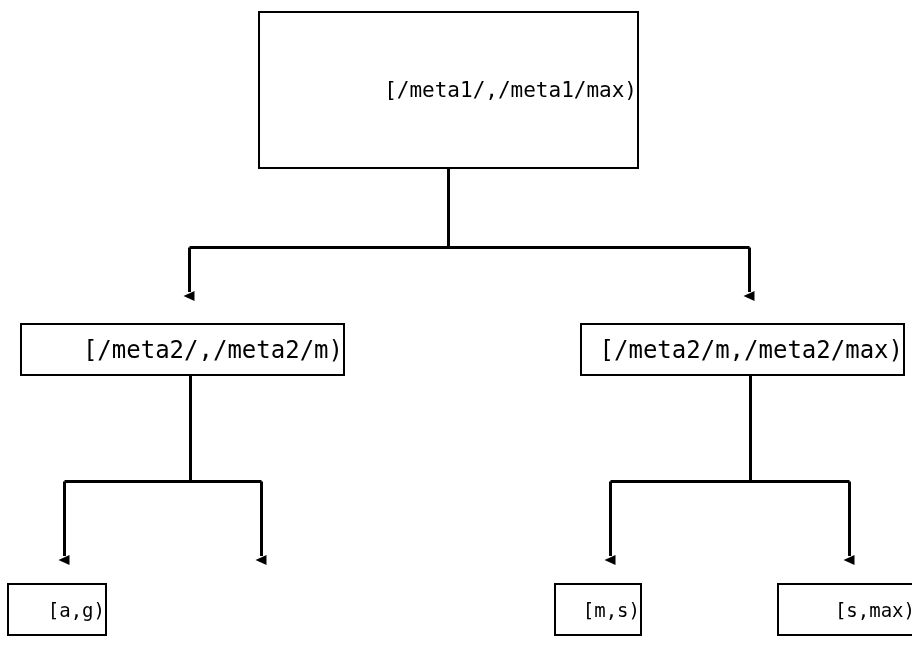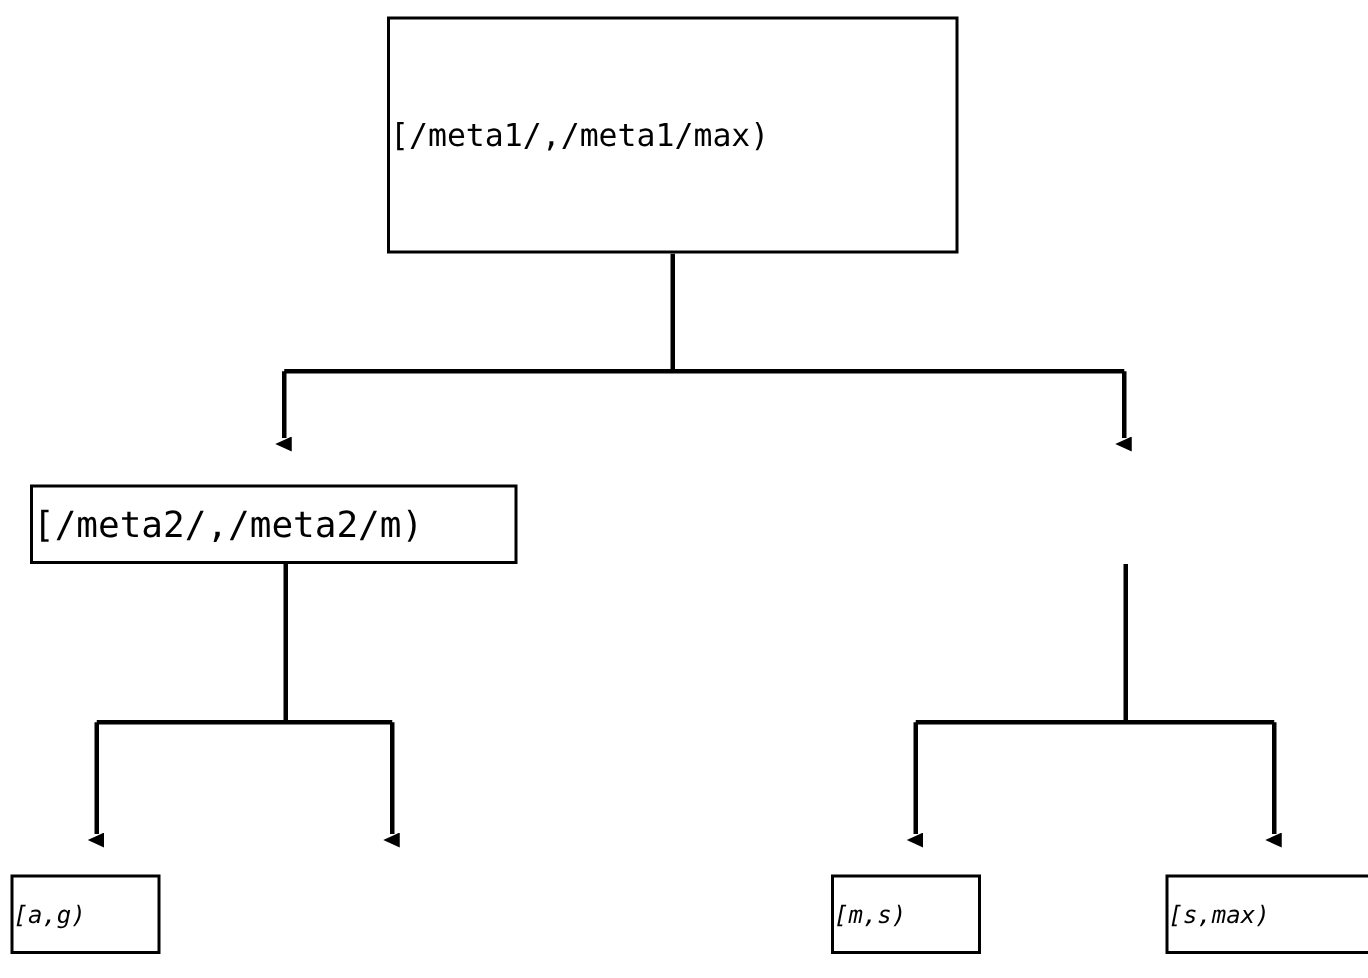--- a/index.html
+++ b/index.html
@@ -22,34 +22,34 @@
     width: 912px;
     height: 652px;
   }
   .node-box {
     position: absolute;
     box-sizing: border-box;
     border: 2px solid #000000;
     background: #ffffff;
     display: flex;
     align-items: center;
-    justify-content: flex-start;
+    justify-content: flex-end;
     color: #000000;
     font-family: "DejaVu Sans Mono", "Liberation Mono", monospace;
     white-space: pre;
   }
   .node-label {
     font-family: "DejaVu Sans Mono", "Liberation Mono", monospace;
     color: #000000;
     white-space: pre;
     letter-spacing: 0px;
   }
   .node-root  { font-size: 21px; }
   .node-inner { font-size: 24px; }
-  .node-leaf  { font-size: 16px; font-style: italic; }
+  .node-leaf  { font-size: 19px; }
 </style>
 </head>
 <body>
 
 <div id="diagram-root">
 
   <svg id="tree-svg" viewBox="0 0 912 652" xmlns="http://www.w3.org/2000/svg">
     <defs>
       <marker id="arrowhead" markerWidth="12" markerHeight="12" refX="1" refY="5" orient="auto" markerUnits="userSpaceOnUse">
         <path d="M 0 0 L 10 0 L 5 11 z" fill="#000000"></path>
@@ -79,27 +79,30 @@
   </svg>
 
   <div class="node-box" style="left:258px; top:11px; width:381px; height:158px;">
     <span class="node-label node-root">[/meta1/,/meta1/max)</span>
   </div>
 
   <div class="node-box" style="left:20px; top:323px; width:325px; height:53px;">
     <span class="node-label node-inner">[/meta2/,/meta2/m)</span>
   </div>
 
+  <div class="node-box" style="left:580px; top:323px; width:325px; height:53px;">
+    <span class="node-label node-inner">[/meta2/m,/meta2/max)</span>
+  </div>
 
   <div class="node-box" style="left:7px; top:583px; width:100px; height:53px;">
     <span class="node-label node-leaf">[a,g)</span>
   </div>
 
 
-  <div class="node-box" style="left:554px; top:583px; width:100px; height:53px;">
+  <div class="node-box" style="left:554px; top:583px; width:88px; height:53px;">
     <span class="node-label node-leaf">[m,s)</span>
   </div>
 
   <div class="node-box" style="left:777px; top:583px; width:140px; height:53px;">
     <span class="node-label node-leaf">[s,max)</span>
   </div>
 
 </div>
 
 </body></html>

